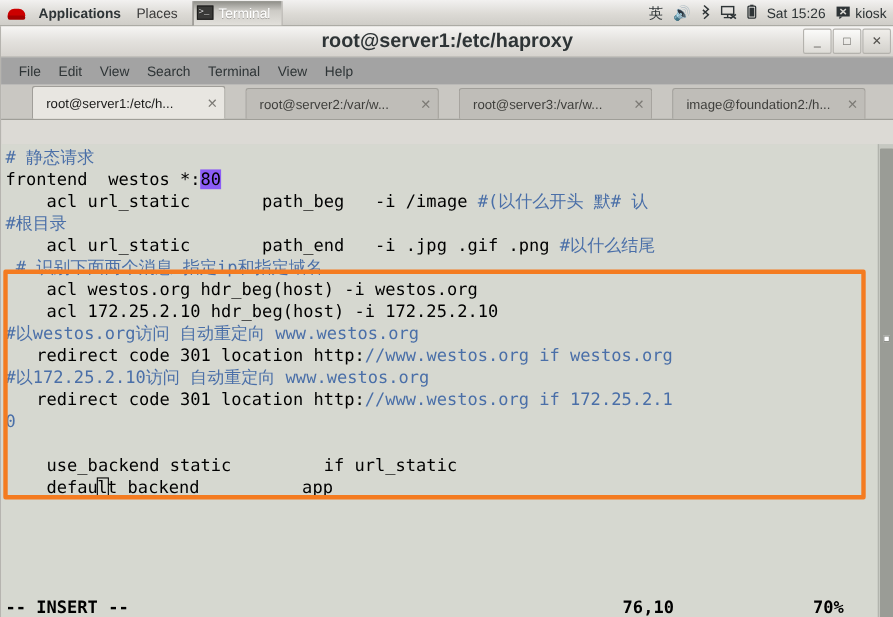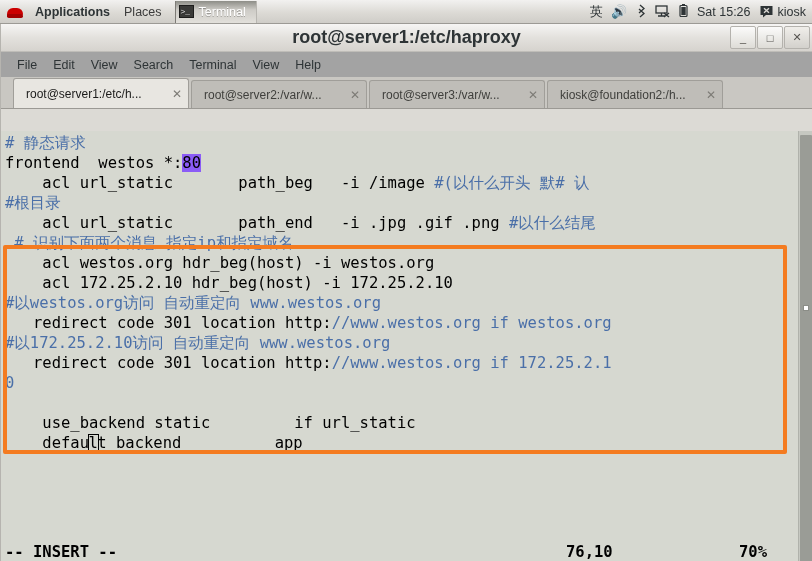--- a/index.html
+++ b/index.html
@@ -88,21 +88,21 @@
   }
   .tab {
     height:28px; min-width:176px; max-width:190px;
     display:flex; align-items:center; justify-content:space-between;
     padding:0 6px 0 12px;
     background:#bfbdb8;
     border:1px solid #a09e99; border-bottom:none;
     border-radius:3px 3px 0 0;
     margin-right:2px;
     font-size:12px; color:#3f3f3c;
-    overflow:hidden; white-space:nowrap;
+    overflow:hidden; white-space:nowrap;margin-left:16px;
   }
   .tab.active { background:#e8e6e1; color:#1b1b1a; height:30px; }
   .tab .x { color:#7d7b76; font-size:12px; margin-left:6px; }
 
   
   #termwrap { position:relative; height:452px; background:#d6d8d0;margin-top:22px; }
   #term {
     position:absolute; left:0; top:0; right:14px; bottom:0;
     background:#d6d8d0;
     font-family:"DejaVu Sans Mono","Liberation Mono",monospace;
@@ -241,21 +241,21 @@
     </div>
     <div class="tab">
       <span>root@server2:/var/w...</span>
       <span class="x">✕</span>
     </div>
     <div class="tab">
       <span>root@server3:/var/w...</span>
       <span class="x">✕</span>
     </div>
     <div class="tab">
-      <span>kiosk@foundation2:/h...</span>
+      <span>image@foundation2:/h...</span>
       <span class="x">✕</span>
     </div>
   </div>
 
   <div id="termwrap">
     <div id="term"><div class="row"><span class="cmt"># 静态请求</span></div><div class="row"><span>frontend  westos *:</span><span class="hl">80</span></div><div class="row"><span>    acl url_static       path_beg   -i /image </span><span class="cmt">#(以什么开头 默# 认</span></div><div class="row"><span class="cmt">#根目录</span></div><div class="row"><span>    acl url_static       path_end   -i .jpg .gif .png </span><span class="cmt">#以什么结尾</span></div><div class="row"><span class="cmt"> # 识别下面两个消息 指定ip和指定域名</span></div><div class="row"><span>    acl westos.org hdr_beg(host) -i westos.org</span></div><div class="row"><span>    acl 172.25.2.10 hdr_beg(host) -i 172.25.2.10</span></div><div class="row"><span class="cmt">#以westos.org访问 自动重定向 www.westos.org</span></div><div class="row"><span>   redirect code 301 location http:</span><span class="cmt">//www.westos.org if westos.org</span></div><div class="row"><span class="cmt">#以172.25.2.10访问 自动重定向 www.westos.org</span></div><div class="row"><span>   redirect code 301 location http:</span><span class="cmt">//www.westos.org if 172.25.2.1</span></div><div class="row"><span class="cmt">0</span></div><div class="row"><span></span></div><div class="row"><span>    use_backend static         if url_static</span></div><div class="row"><span>    defau</span><span class="cur">l</span><span>t_backend          app</span></div><div class="row"><span></span></div></div>
 
     <div id="hlbox"></div>
 
     <div id="wm">https://blog.csdn.net/weixin_47038763</div>

